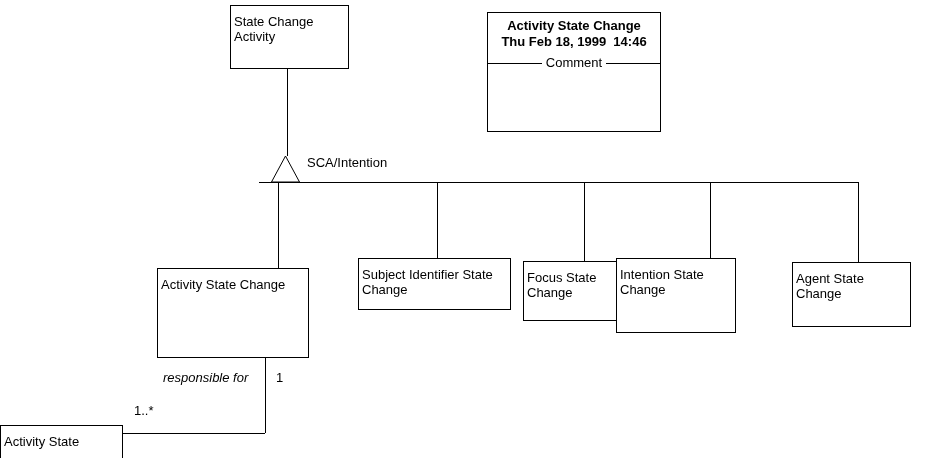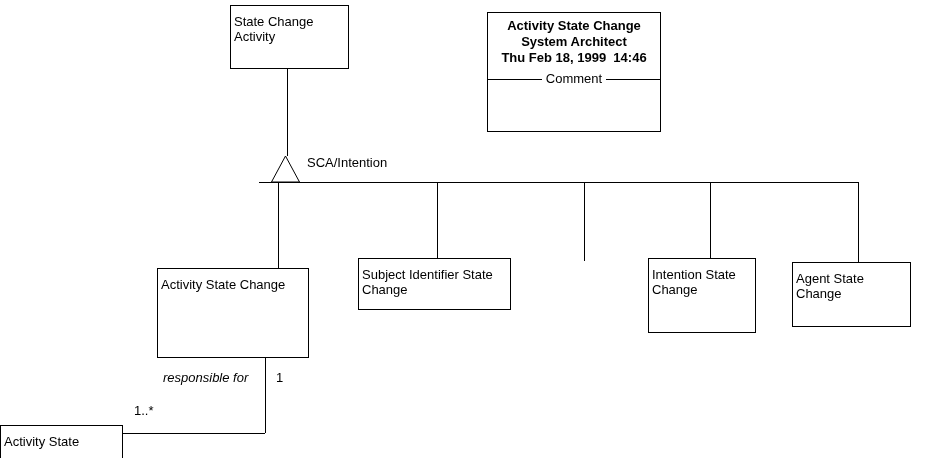--- a/index.html
+++ b/index.html
@@ -59,21 +59,20 @@
 <body>
 
 <div class="canvas">
 
   <div class="node" style="left:230px; top:5px; width:119px; height:64px;">
     <div>State Change Activity</div>
   </div>
 
   <div class="node comment" style="left:487px; top:12px; width:174px; height:120px;">
     <div class="c-line">Activity State Change</div>
-    <div class="c-line">System Architect</div>
     <div class="c-line">Thu Feb 18, 1999  14:46</div>
     <div class="divider">
       <span class="dline"></span>
       <span class="dlabel">Comment</span>
       <span class="dline"></span>
     </div>
   </div>
 
   <div class="line" style="left:287px; top:69px; width:1px; height:87px;"></div>
 
@@ -92,22 +91,25 @@
   <div class="line" style="left:858px; top:183px; width:1px; height:79px;"></div>
 
   <div class="node" style="left:157px; top:268px; width:152px; height:90px;">
     <div>Activity State Change</div>
   </div>
 
   <div class="node" style="left:358px; top:258px; width:153px; height:52px;">
     <div>Subject Identifier State Change</div>
   </div>
 
+  <div class="node" style="left:523px; top:261px; width:121px; height:60px;">
+    <div>Focus State Change</div>
+  </div>
 
-  <div class="node" style="left:648px; top:258px; width:108px; height:75px;">
+  <div class="node" style="left:616px; top:258px; width:120px; height:75px;">
     <div>Intention State Change</div>
   </div>
 
   <div class="node" style="left:792px; top:262px; width:119px; height:65px;">
     <div>Agent State Change</div>
   </div>
 
   <div class="line" style="left:265px; top:357px; width:1px; height:76px;"></div>
   <div class="line" style="left:122px; top:433px; width:143px; height:1px;"></div>
 

